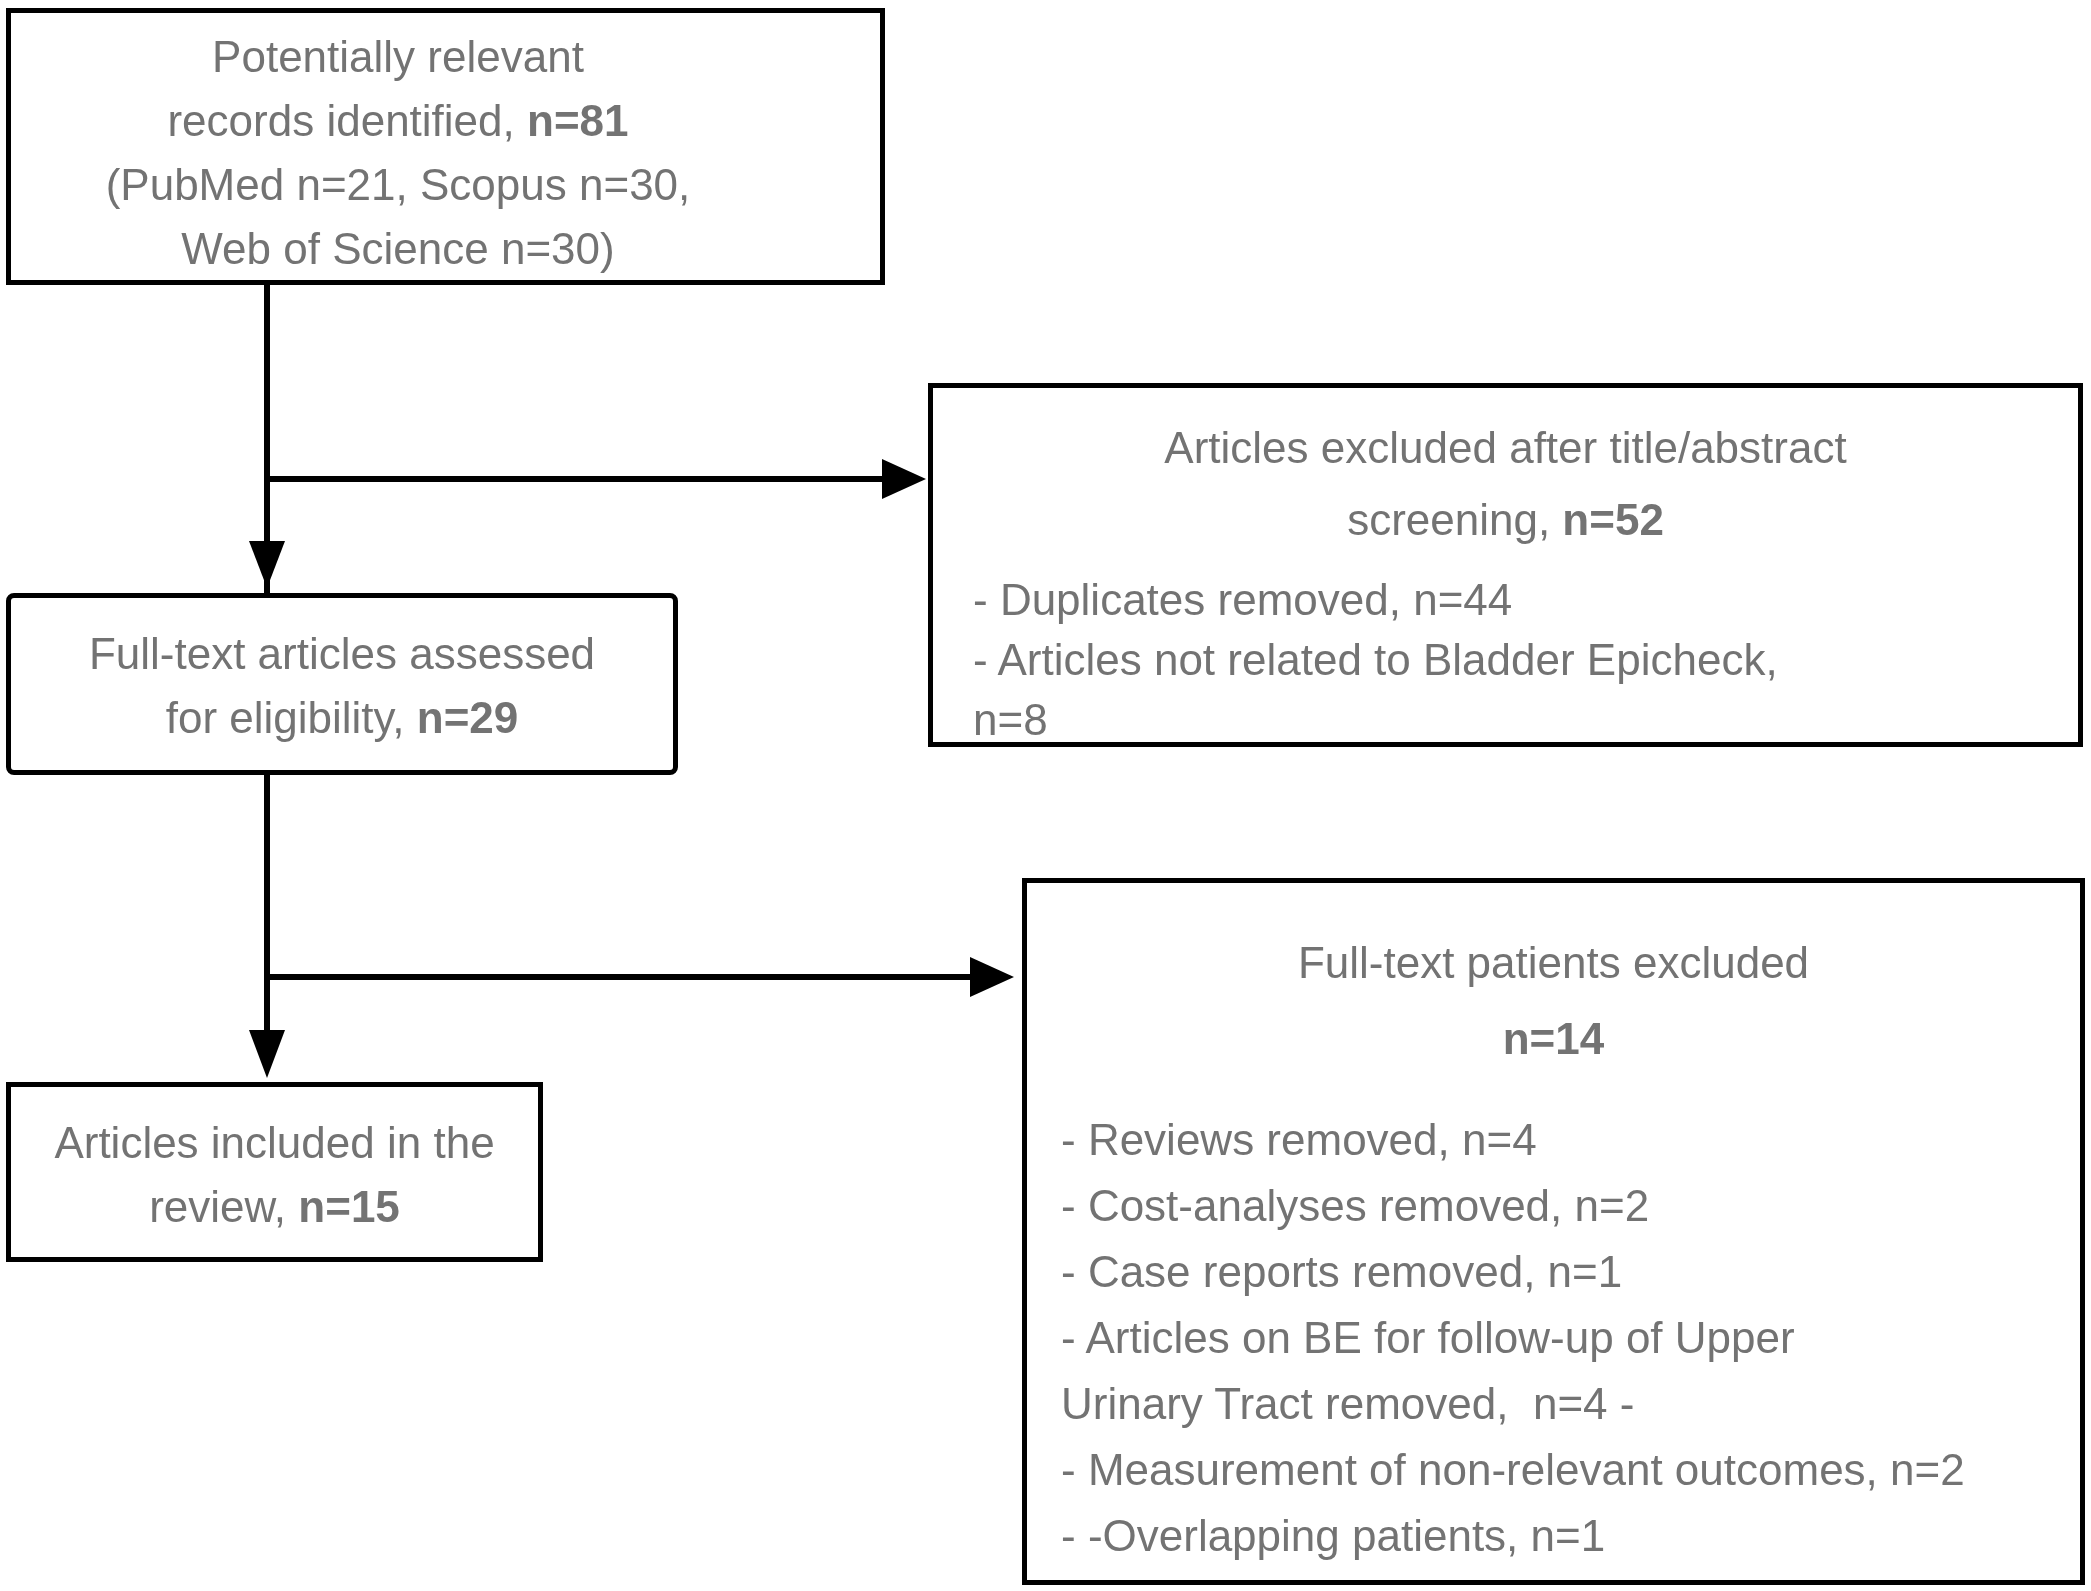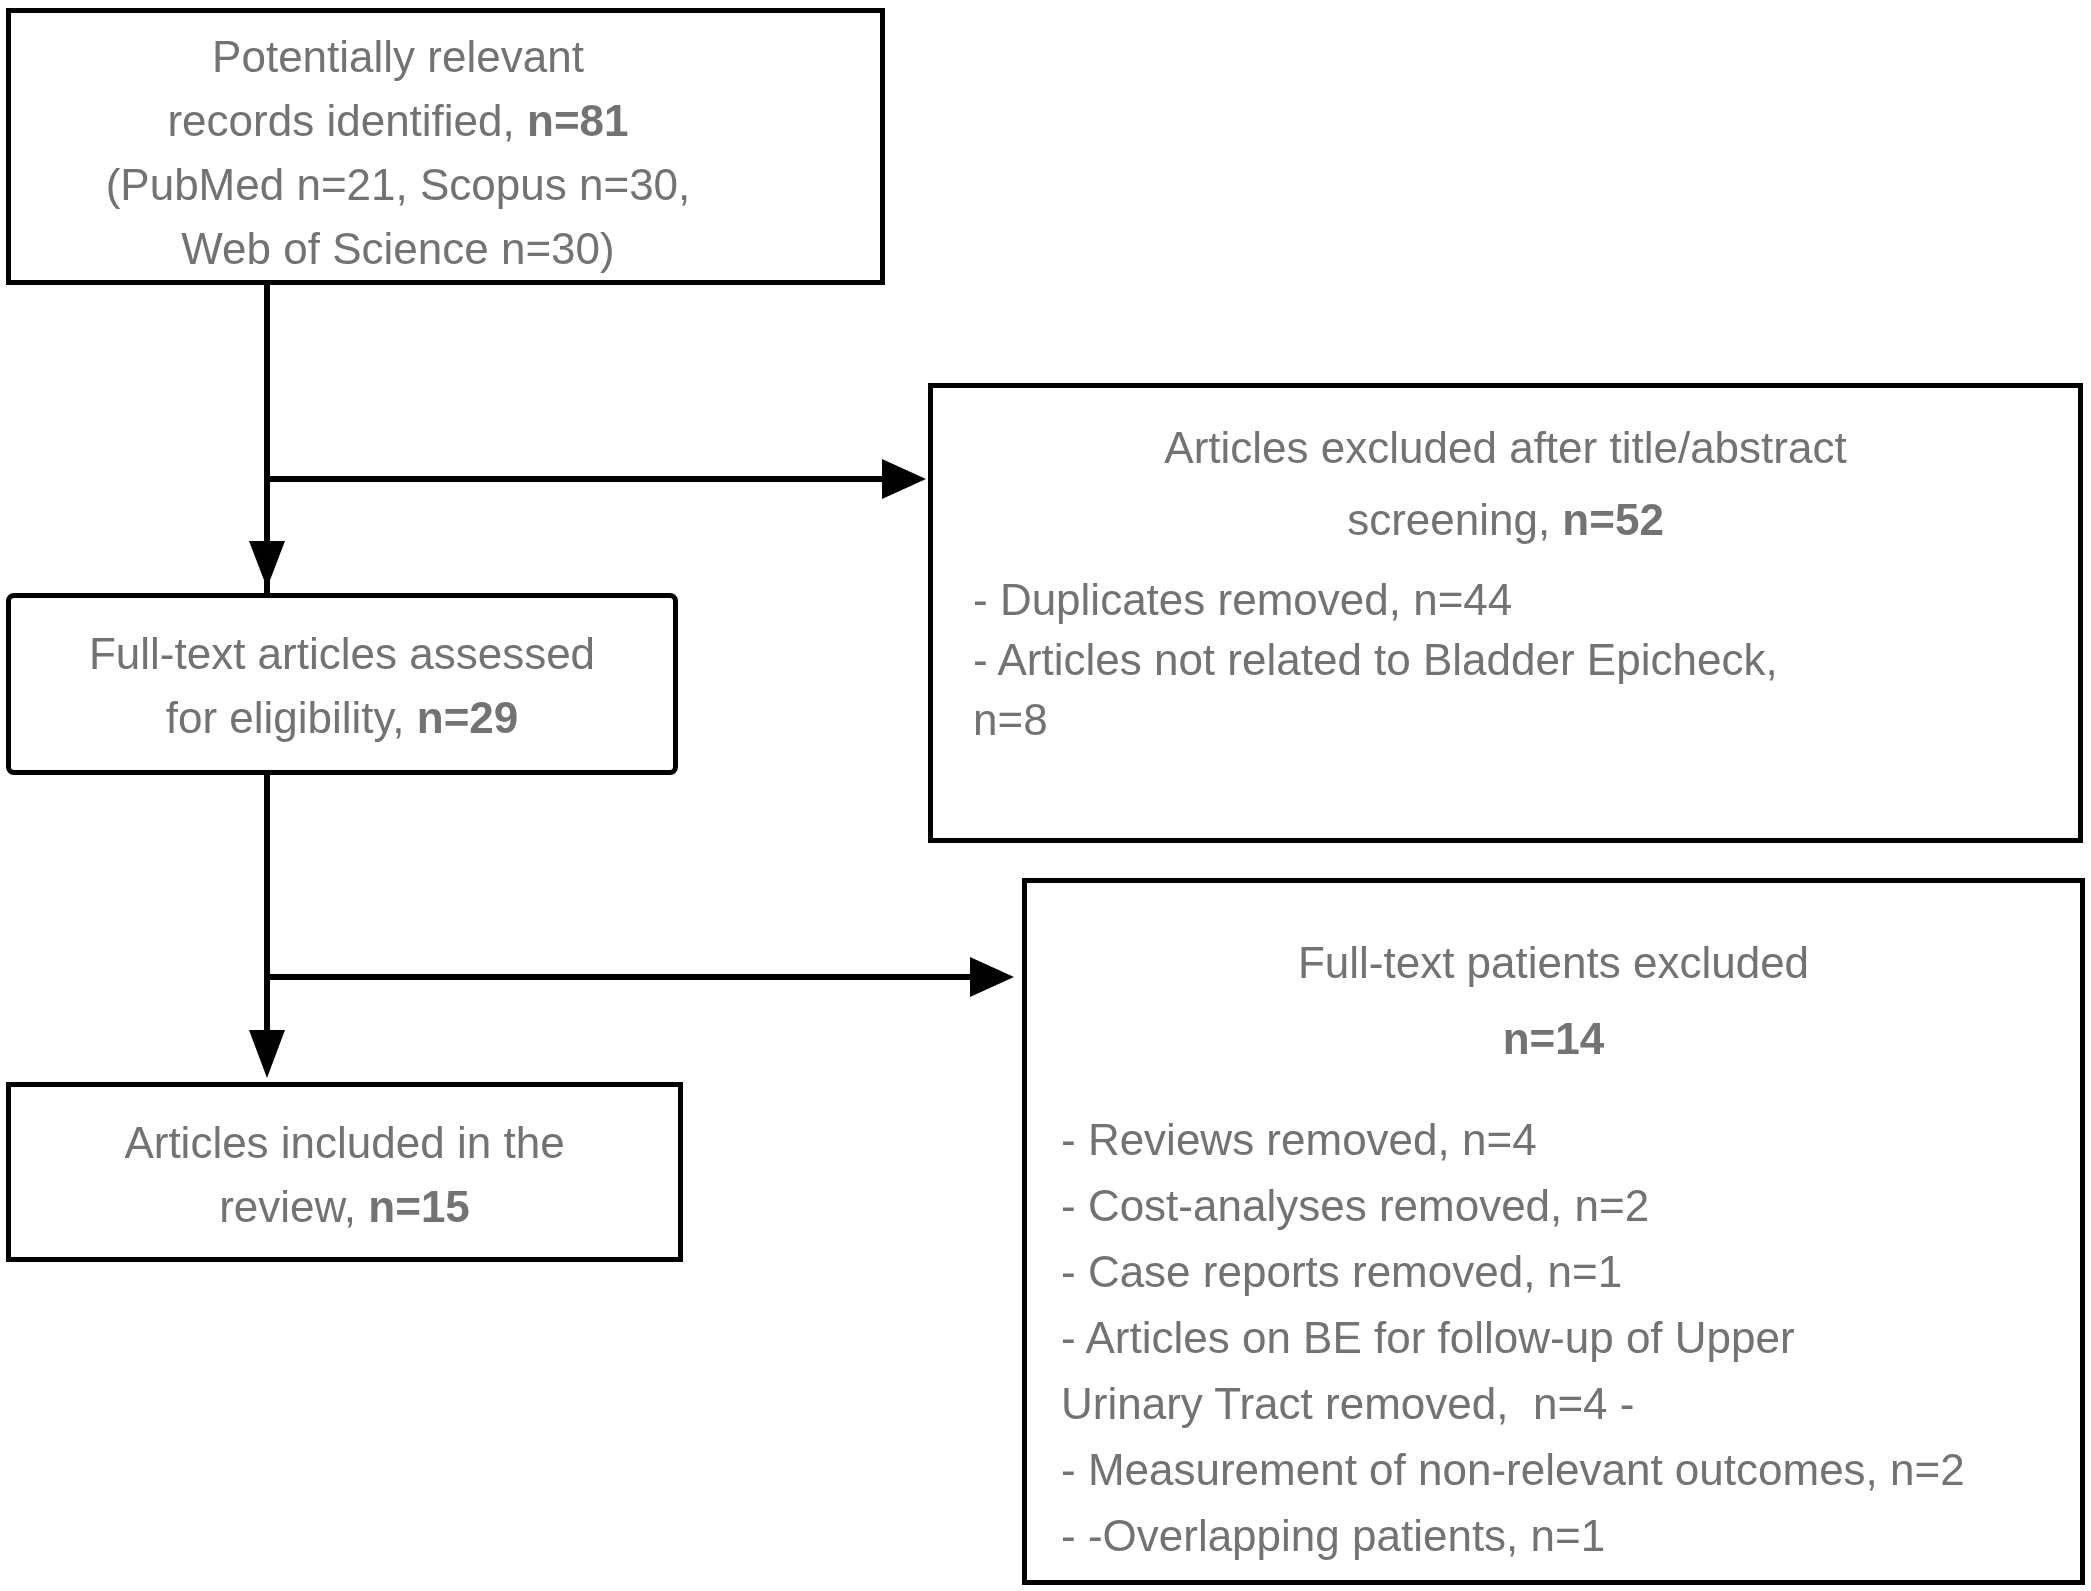--- a/index.html
+++ b/index.html
@@ -39,26 +39,26 @@
     padding: 12px 105px 0 10px;
     line-height: 64px;
   }
   #box-fulltext {
     left: 6px; top: 593px; width: 672px; height: 182px;
     padding-top: 24px;
     line-height: 64px;
     border-radius: 8px;
   }
   #box-included {
-    left: 6px; top: 1082px; width: 677px; height: 180px;
+    left: 6px; top: 1082px; width: 537px; height: 180px;
     padding-top: 24px;
     line-height: 64px;
   }
   #box-excl-screening {
-    left: 928px; top: 383px; width: 1155px; height: 460px;
+    left: 928px; top: 383px; width: 1155px; height: 364px;
   }
   #box-excl-screening .title {
     padding-top: 24px;
     line-height: 72px;
   }
   #box-excl-screening .list {
     padding: 14px 24px 0 40px;
     line-height: 60px;
   }
   #box-excl-fulltext {

